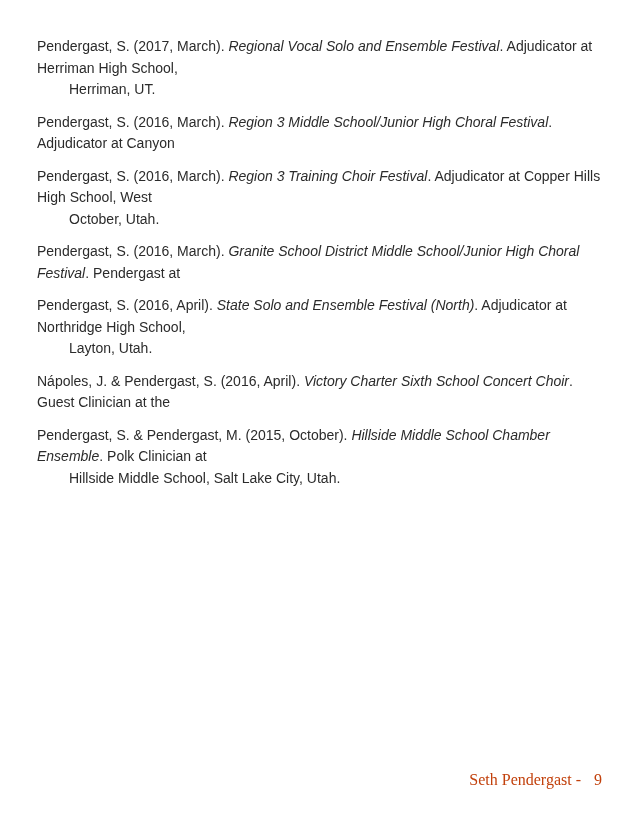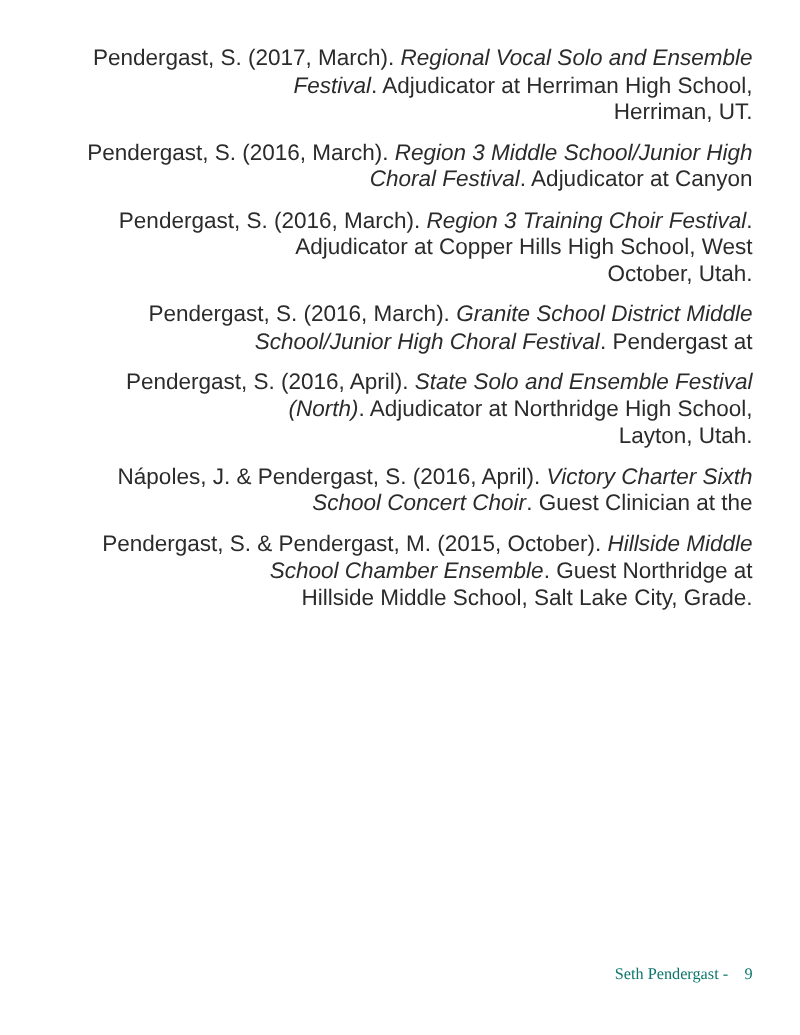--- a/index.html
+++ b/index.html
@@ -13,37 +13,36 @@
     font-family: "Liberation Sans", sans-serif;
     color: #2b2b2b;
     position: relative;
     overflow: hidden;
   }
   .content {
     padding: 36px 38px 0 37px;
   }
   .entry {
     margin: 0 0 11px 0;
-    font-size: 18px;
+    font-size: 14px;
     line-height: 21.5px;
-    text-align: right;
   }
   .entry i {
     font-style: italic;
   }
   .l2 {
-    margin-left: 44px;
+    margin-left: 32px;
   }
   .footer {
     position: absolute;
     top: 771px;
     right: 38px;
     font-family: "Liberation Serif", serif;
-    font-size: 13px;
-    color: #0f766e;
+    font-size: 16px;
+    color: #c2410c;
     white-space: nowrap;
   }
   .footer .num {
     margin-left: 13px;
   }
 </style>
 </head>
 <body>
 
 <div class="content">
@@ -53,18 +52,18 @@
   <p class="entry"><span>Pendergast, S. (2016, March). </span><i>Region 3 Middle School/Junior High Choral Festival</i><span>. Adjudicator at Canyon</span><br></p>
 
   <p class="entry"><span>Pendergast, S. (2016, March). </span><i>Region 3 Training Choir Festival</i><span>. Adjudicator at Copper Hills High School, West</span><br><span class="l2">October, Utah.</span></p>
 
   <p class="entry"><span>Pendergast, S. (2016, March). </span><i>Granite School District Middle School/Junior High Choral Festival</i><span>. Pendergast at</span><br></p>
 
   <p class="entry"><span>Pendergast, S. (2016, April). </span><i>State Solo and Ensemble Festival (North)</i><span>. Adjudicator at Northridge High School,</span><br><span class="l2">Layton, Utah.</span></p>
 
   <p class="entry"><span>Nápoles, J. &amp; Pendergast, S. (2016, April). </span><i>Victory Charter Sixth School Concert Choir</i><span>. Guest Clinician at the</span><br></p>
 
-  <p class="entry"><span>Pendergast, S. &amp; Pendergast, M. (2015, October). </span><i>Hillside Middle School Chamber Ensemble</i><span>. Guest Northridge at</span><br><span class="l2">Hillside Middle School, Salt Lake City, Grade.</span></p>
+  <p class="entry"><span>Pendergast, S. &amp; Pendergast, M. (2015, October). </span><i>Hillside Middle School Chamber Ensemble</i><span>. Polk Clinician at</span><br><span class="l2">Hillside Middle School, Salt Lake City, Utah.</span></p>
 
 
 </div>
 
 <div class="footer"><span>Seth Pendergast -</span><span class="num">9</span></div>
 
 </body></html>

